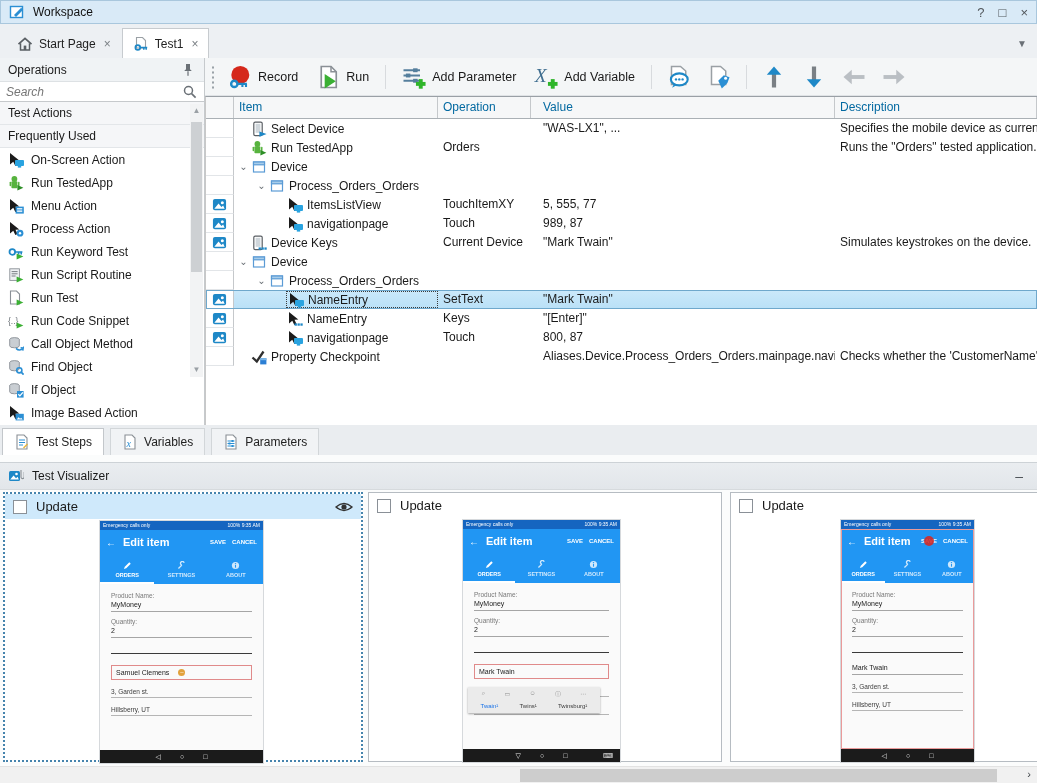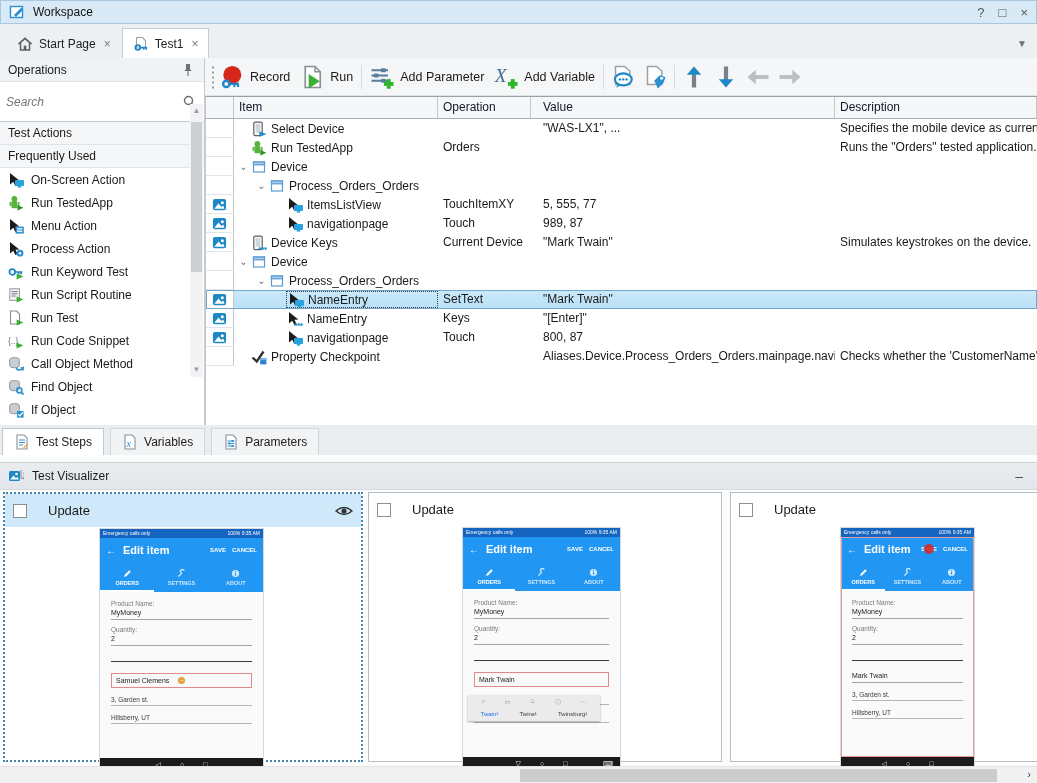--- a/index.html
+++ b/index.html
@@ -20,42 +20,42 @@
 .tabstrip{position:absolute;left:0;top:24px;width:1037px;height:34px;background:#edf0f3;display:flex;align-items:flex-end;padding-left:6px;}
 .ttab{height:30px;display:flex;align-items:center;gap:6px;padding:0 10px;border:1px solid transparent;border-bottom:none;color:#222;}
 .ttab.active{background:#fff;border-color:#c7cbcf;}
 .ttab .x{color:#7b8085;font-size:12px;margin-left:2px;}
 .tab-overflow{position:absolute;right:10px;top:14px;color:#6a7076;font-size:10px;}
 
 
 .sidebar{position:absolute;left:0;top:58px;width:205px;height:367px;background:#fff;border-right:1px solid #c6cacd;}
 .side-head{height:24px;background:#f0f3f5;border-bottom:1px solid #dde1e4;display:flex;align-items:center;padding:0 8px;}
 .side-head .t{flex:1;}
-.side-search{height:40px;background:#fff;border-bottom:1px solid #c6c9cc;display:flex;align-items:center;padding:0 6px;}
+.side-search{height:20px;background:#fff;border-bottom:1px solid #c6c9cc;display:flex;align-items:center;padding:0 6px;}
 .side-search input{flex:1;border:none;outline:none;font-style:italic;font-size:12px;color:#444;font-family:"Liberation Sans",sans-serif;background:transparent;}
 .side-list{position:relative;height:320px;overflow:hidden;}
 .sec{height:23px;line-height:22px;padding-left:8px;background:#f5f6f8;border-bottom:1px solid #e3e6e9;color:#1a1a1a;}
 .sitem{height:23px;display:flex;align-items:center;gap:7px;padding-left:8px;}
 .sitem span{white-space:nowrap;}
 .side-scroll{position:absolute;right:1px;top:46px;width:13px;height:273px;background:#f2f3f4;}
 .side-scroll .thumb{position:absolute;left:1px;top:18px;width:11px;height:150px;background:#cdd0d3;}
 .side-scroll .up,.side-scroll .dn{position:absolute;left:0;width:13px;height:14px;color:#9aa0a5;font-size:8px;text-align:center;line-height:14px;}
 .side-scroll .dn{bottom:0;}
 
 
-.toolbar{position:absolute;left:205px;top:58px;width:832px;height:38px;background:#f4f6f7;border-bottom:1px solid #e0e3e6;display:flex;align-items:center;padding:0 4px 0 6px;}
+.toolbar{position:absolute;left:205px;top:58px;width:832px;height:38px;background:#f4f6f7;border-bottom:1px solid #e0e3e6;display:flex;align-items:center;gap:8px;padding:0 4px 0 6px;}
 .drag-dots{width:4px;height:24px;background-image:radial-gradient(circle,#9aa2a8 34%,transparent 36%);background-size:4px 5px;}
 .tbtn{display:flex;align-items:center;gap:6px;padding:3px 5px;color:#1a1a1a;font-size:12.5px;}
 .tsep{width:1px;height:24px;background:#d8dbde;margin:0 3px;}
 .tico{display:flex;align-items:center;padding:3px 4px;}
 
 
 .grid{position:absolute;left:205px;top:96px;width:832px;height:329px;background:#fff;border-top:1px solid #9aa0a6;border-left:1px solid #c8c8c8;}
 .ghead{display:flex;height:22px;background:#f6f7f8;border-bottom:1px solid #aab0b5;}
-.ghead .c{border-right:1px solid #c5c8cb;padding-left:5px;line-height:21px;color:#0f172a;}
+.ghead .c{border-right:1px solid #c5c8cb;padding-left:5px;line-height:21px;color:#0369a1;}
 .c{overflow:hidden;white-space:nowrap;}
 .c.gut{width:28px;flex:none;display:flex;align-items:center;justify-content:center;}
 .c.item{width:204px;flex:none;display:flex;align-items:center;}
 .c.op{width:93px;flex:none;padding-left:5px;}
 .c.val{width:297px;flex:none;padding-left:5px;margin-left:7px;}
 .c.desc{flex:1;padding-left:5px;}
 .grow{display:flex;height:19px;line-height:18px;position:relative;}
 .grow .gut{border-right:1px solid #c5c8cb;border-bottom:1px solid #e2e5e8;}
 .grow.sel{background:linear-gradient(#cbe9fa,#b9e0f7);outline:1px solid #6fa8cc;outline-offset:-1px;}
 .grow.sel .gut{background:#fff;}
@@ -70,21 +70,21 @@
 .btab.active{background:#fff;border-color:#c3c7cb;text-align:center;}
 
 
 .vis{position:absolute;left:0;top:455px;width:1037px;height:328px;background:#fbfcfc;}
 .vis-head{height:28px;margin-top:7px;background:linear-gradient(#eaedf0,#e2e6ea);border-top:1px solid #cdd2d6;border-bottom:1px solid #d6dadd;display:flex;align-items:center;gap:8px;padding:0 8px;}
 .vis-head .t{flex:1;}
 .vis-min{color:#51565b;font-size:14px;padding:0 6px;}
 .vis-body{position:relative;height:277px;}
 .card{position:absolute;top:2px;height:270px;background:#fff;border:1px solid #b6bcc2;display:flex;flex-direction:column;}
 .card.sel{border:2px dotted #4684ad;}
-.card-head{height:33px;display:flex;align-items:center;gap:21px;padding:0 8px;flex:none;}
+.card-head{height:25px;display:flex;align-items:center;gap:9px;padding:0 8px;flex:none;}
 .card.sel .card-head{background:#cfe9fb;}
 .cb{width:14px;height:14px;border:1px solid #8a9097;background:#fff;flex:none;}
 .card-head .ul{flex:1;font-size:13px;}
 .eye{width:18px;height:12px;}
 .card-body{flex:1;position:relative;background:#fff;}
 
 
 .phone{position:absolute;top:2px;height:242px;background:#fafafa;box-shadow:0 0 0 1px #d6d9dc;display:flex;flex-direction:column;overflow:visible;}
 .p-status{height:9px;background:#1565c0;color:#fff;font-size:5px;line-height:9px;display:flex;justify-content:space-between;padding:0 3px;overflow:hidden;flex:none;}
 .p-appbar{height:24px;background:#2196f3;color:#fff;display:flex;align-items:center;padding:0 6px;flex:none;}

